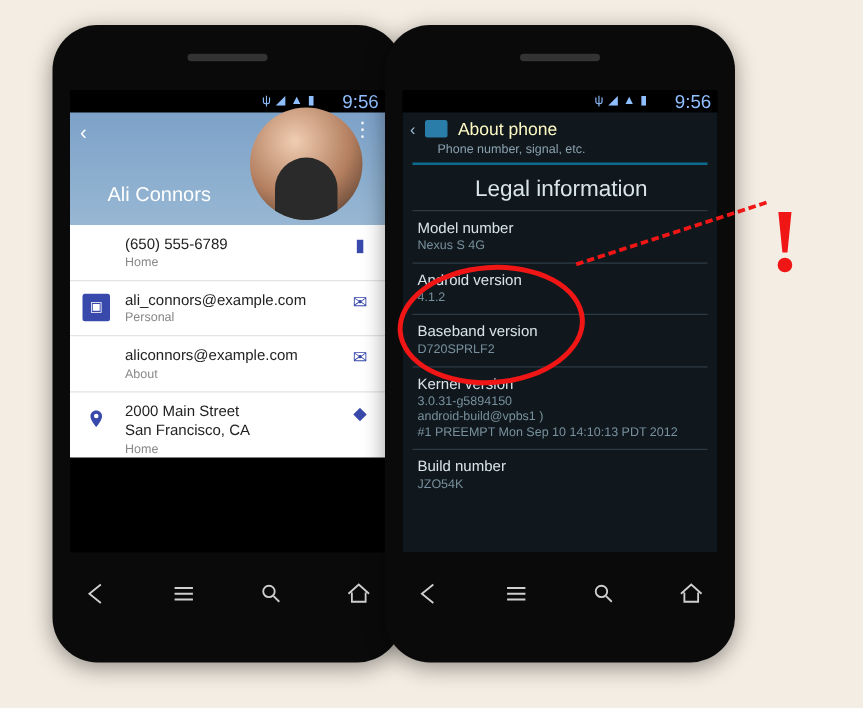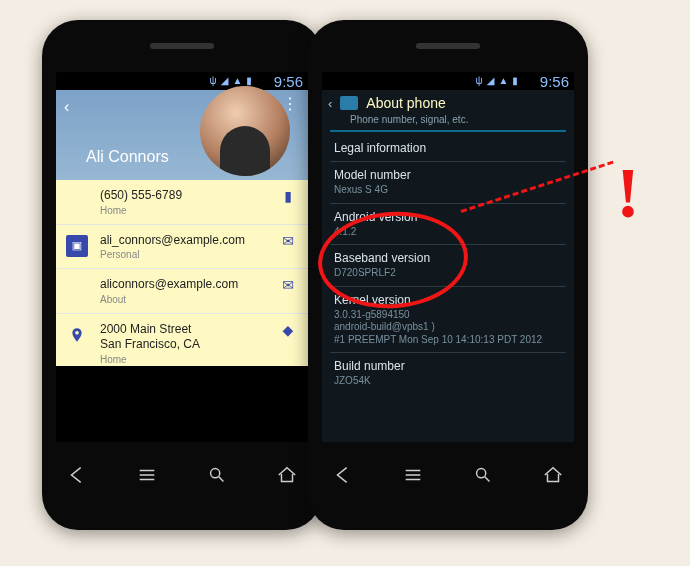--- a/index.html
+++ b/index.html
@@ -78,21 +78,21 @@
   }
   .contact-back {
     position:absolute; left:8px; top:8px; color:#fff; font-size:16px;
   }
   .contact-name {
     position:absolute; left:30px; bottom:14px; font-size:16px; font-weight:400;
   }
   .edit-icon { position:absolute; right:32px; top:6px; font-size:13px; color:#fff;}
   .more-icon { position:absolute; right:10px; top:4px; font-size:16px; color:#fff;}
 
-  .contact-body { background:#fef9c3; height: 186px; overflow:hidden; }
+  .contact-body { background:#ffffff; height: 186px; overflow:hidden; }
   .row {
     display:flex; align-items:flex-start; padding:8px 10px;
     border-top:1px solid #e4e4e4; position:relative;
   }
   .row:first-child{ border-top:none; }
   .row-icon {
     width:22px; height:22px; margin-right:12px; margin-top:2px;
     display:flex; align-items:center; justify-content:center;
     color:#3949ab; font-size:14px;
   }
@@ -118,21 +118,21 @@
     position:relative;
   }
   .settings-title { font-size:14px; color:#fef9c3; font-weight:400;}
   .settings-subtitle { font-size:10px; color:#8aa0ad; padding:0 0 5px 28px;}
   .hr-cyan { border:none; border-top:2px solid #0d6b8f; margin:0 8px 3px 8px;}
   .section-gap { height:1px; background:#2c3a44; margin:0 8px;}
 
   .setitem { padding:6px 10px 6px 12px; }
   .setitem .lbl { font-size:12px; color:#d9e4ea; }
   .setitem .val { font-size:10px; color:#78909c; margin-top:2px; line-height:1.25;}
-  .setitem.head .lbl { font-size:12px; }
+  .setitem.head .lbl { font-size:18px;text-align:center; }
 
   
   .softbar {
     height: 66px;
     display:flex; justify-content:space-around; align-items:center;
     color:#c7c7c7;
   }
   .softbtn { width:28px; height:28px; display:flex; align-items:center; justify-content:center; }
   .softbtn svg { width:22px; height:22px; stroke:#cfcfcf; fill:none; stroke-width:1.6; }
 

